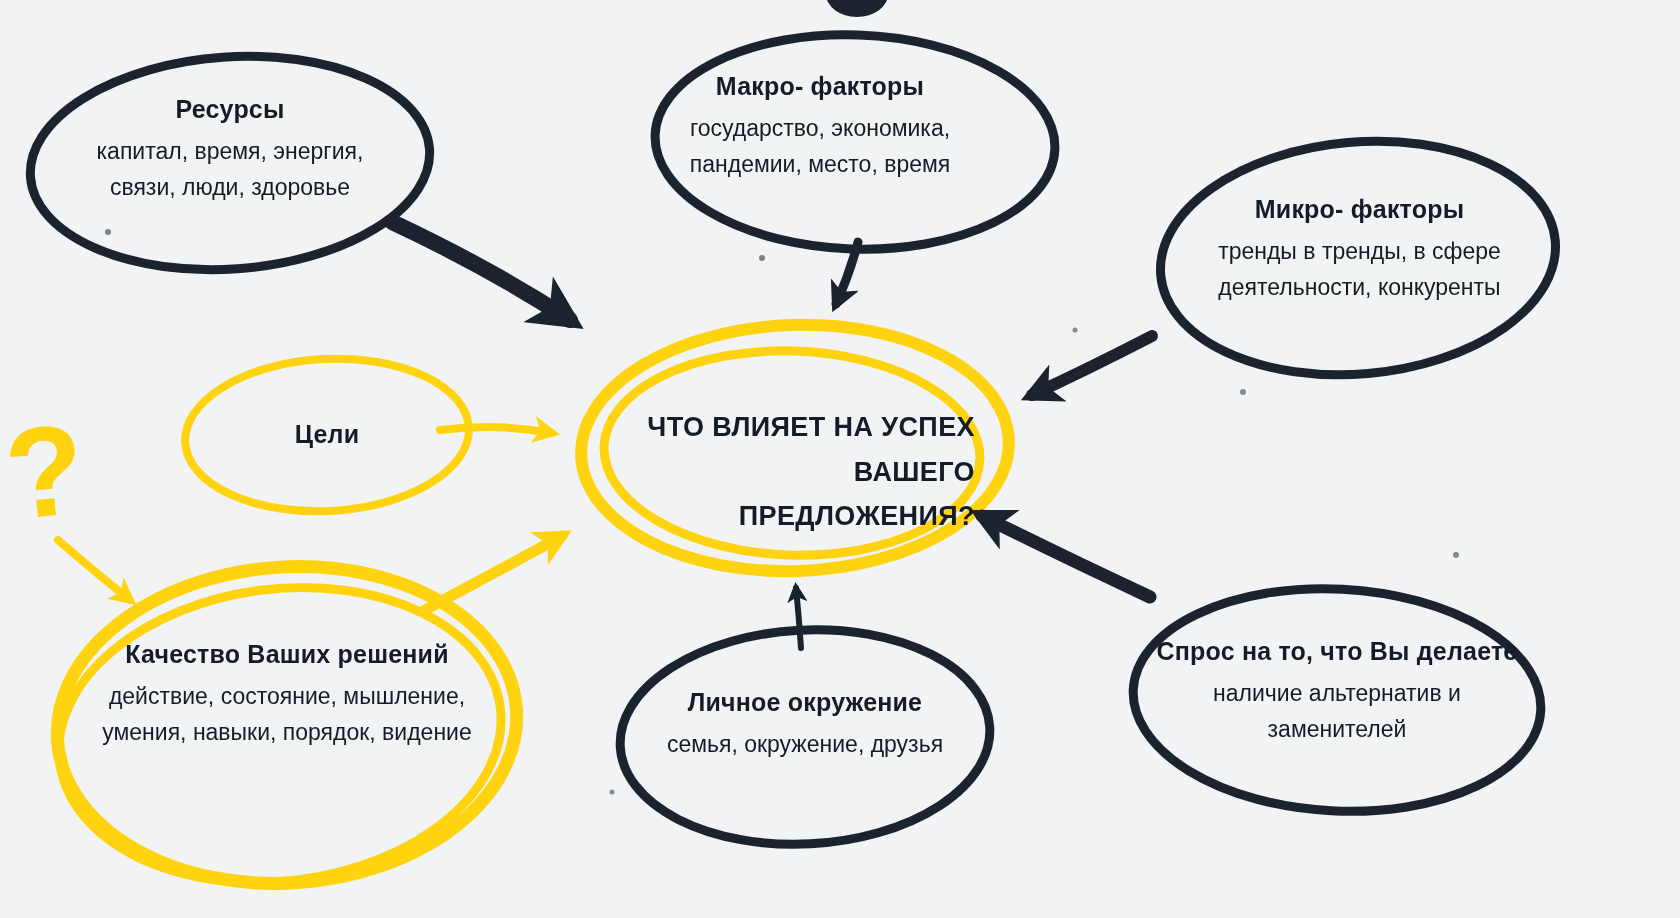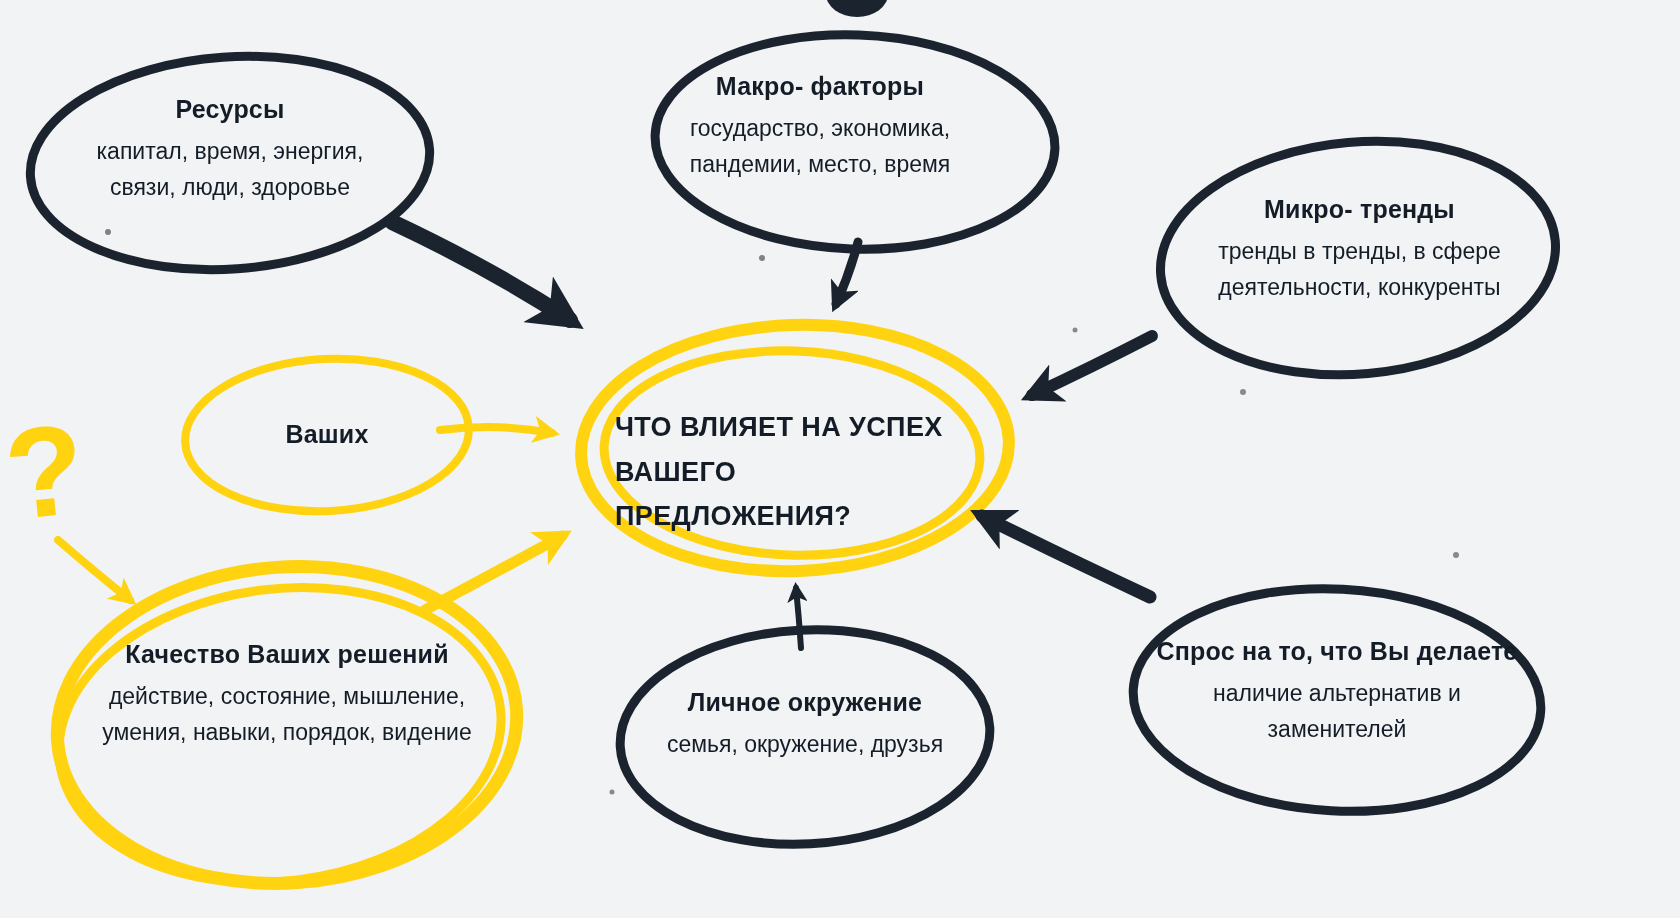--- a/index.html
+++ b/index.html
@@ -28,21 +28,21 @@
     font-size: 25px;
     margin-bottom: 10px;
     letter-spacing: 0.2px;
   }
   .node-desc {
     font-size: 23px;
     line-height: 1.55;
   }
   .center-label {
     position: absolute;
-    text-align: left;
+    text-align: right;
     z-index: 2;
   }
   .center-line {
     font-weight: bold;
     font-size: 27px;
     line-height: 1.65;
     letter-spacing: 0.4px;
   }
   .qmark {
     position: absolute;
@@ -108,26 +108,26 @@
     <div class="node-title">Ресурсы</div>
     <div class="node-desc">капитал, время, энергия, связи, люди, здоровье</div>
   </div>
 
   <div class="node-label" style="left:650px; top:72px; width:340px;">
     <div class="node-title">Макро- факторы</div>
     <div class="node-desc">государство, экономика, пандемии, место, время</div>
   </div>
 
   <div class="node-label" style="left:1212px; top:195px; width:295px;">
-    <div class="node-title">Микро- тренды</div>
+    <div class="node-title">Микро- факторы</div>
     <div class="node-desc">тренды в тренды, в сфере деятельности, конкуренты</div>
   </div>
 
   <div class="node-label" style="left:257px; top:420px; width:140px;">
-    <div class="node-title">Ваших</div>
+    <div class="node-title">Цели</div>
   </div>
 
   <div class="node-label" style="left:97px; top:640px; width:380px;">
     <div class="node-title">Качество Ваших решений</div>
     <div class="node-desc">действие, состояние, мышление, умения, навыки, порядок, видение</div>
   </div>
 
   <div class="node-label" style="left:630px; top:688px; width:350px;">
     <div class="node-title">Личное окружение</div>
     <div class="node-desc">семья, окружение, друзья</div>

